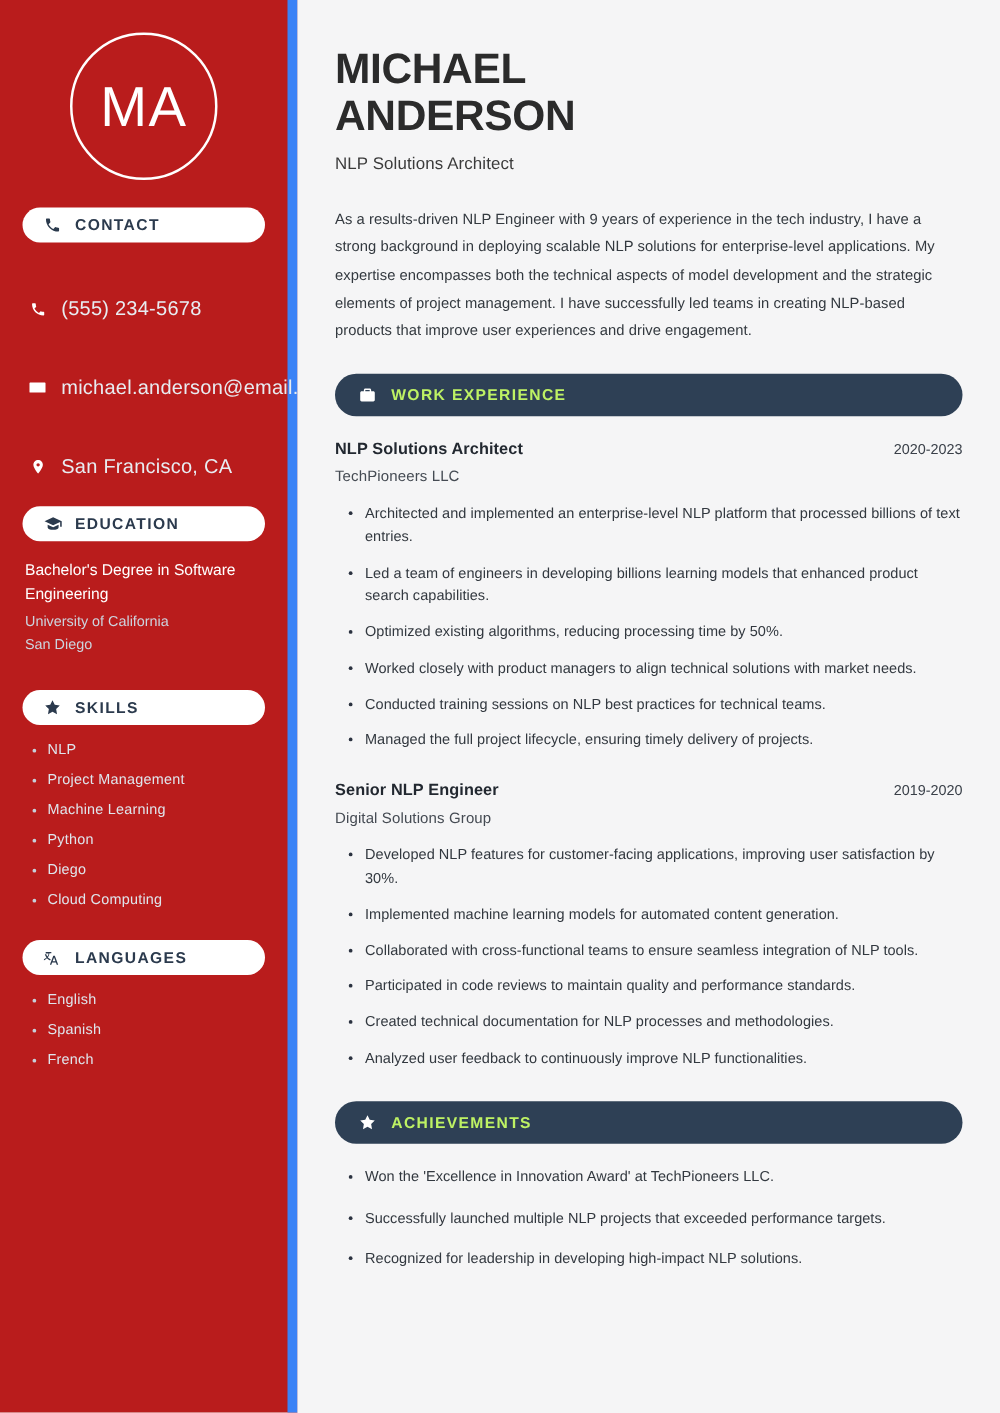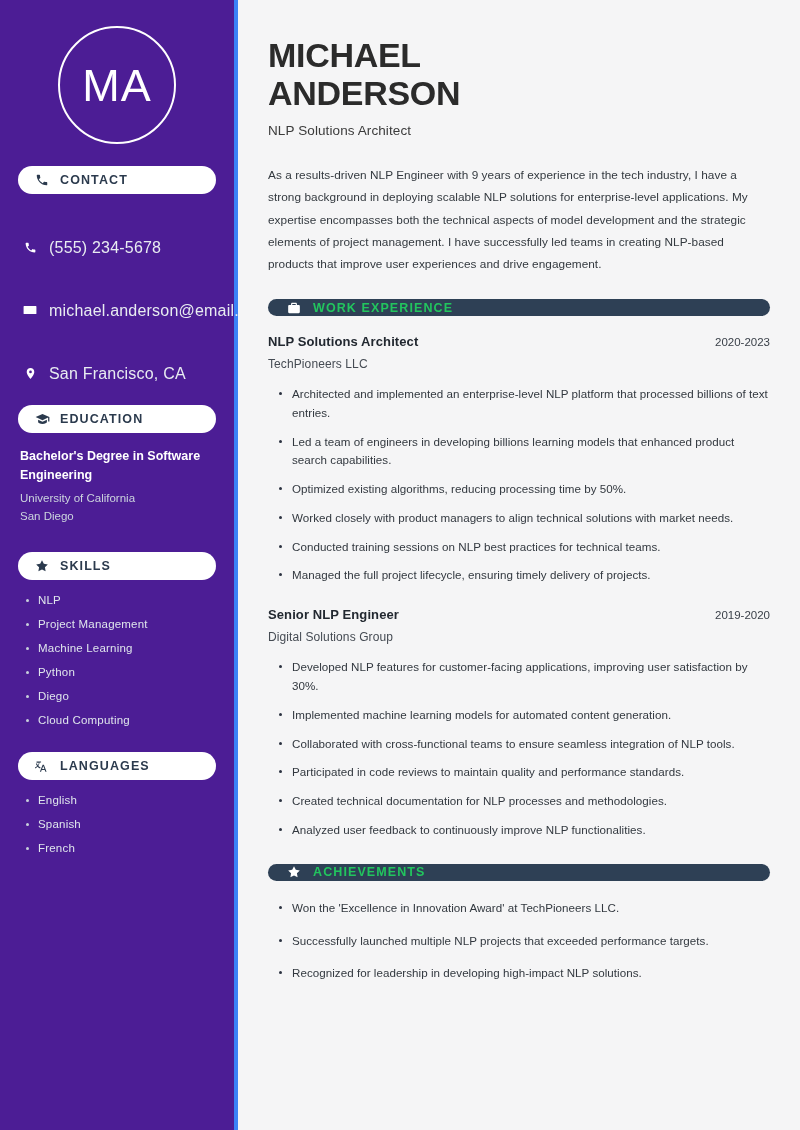--- a/index.html
+++ b/index.html
@@ -18,22 +18,22 @@
     width: 800px;
     height: 1130px;
     display: flex;
     background: #f5f5f6;
   }
 
   
   .sidebar {
     width: 238px;
     flex: 0 0 238px;
-    background: #4c1d95;
-    border-right: 4px solid #3b82f6;
+    background: #b91c1c;
+    border-right: 8px solid #3b82f6;
     box-sizing: border-box;
     padding: 0 18px;
     color: #ffffff;
   }
   .avatar-wrap {
     display: flex;
     justify-content: center;
     padding-top: 26px;
     padding-bottom: 22px;
   }
@@ -100,21 +100,21 @@
     flex: 0 0 16px;
     display: inline-flex;
     align-items: center;
     justify-content: center;
   }
   .contact-item .c-icon svg { display: block; }
 
   .edu-block { padding: 0 2px 0 2px; margin-bottom: 26px; }
   .edu-degree {
     font-size: 12.5px;
-    font-weight: 700;
+    font-weight: 400;
     color: #ffffff;
     line-height: 1.5;
     margin-bottom: 4px;
   }
   .edu-school {
     font-size: 11.5px;
     color: #ccd4de;
     line-height: 1.65;
   }
 
@@ -163,23 +163,23 @@
   .summary {
     margin-top: 26px;
     font-size: 11.8px;
     line-height: 1.88;
     color: #33393f;
     letter-spacing: 0.05px;
   }
 
   .sec-bar {
     background: #2e4055;
-    color: #22c55e;
+    color: #bef264;
     border-radius: 20px;
-    height: 17px;
+    height: 34px;
     display: flex;
     align-items: center;
     padding: 0 18px;
     box-sizing: border-box;
     margin: 24px 0 18px 0;
   }
   .sec-bar .sec-icon {
     width: 16px;
     height: 16px;
     margin-right: 11px;

